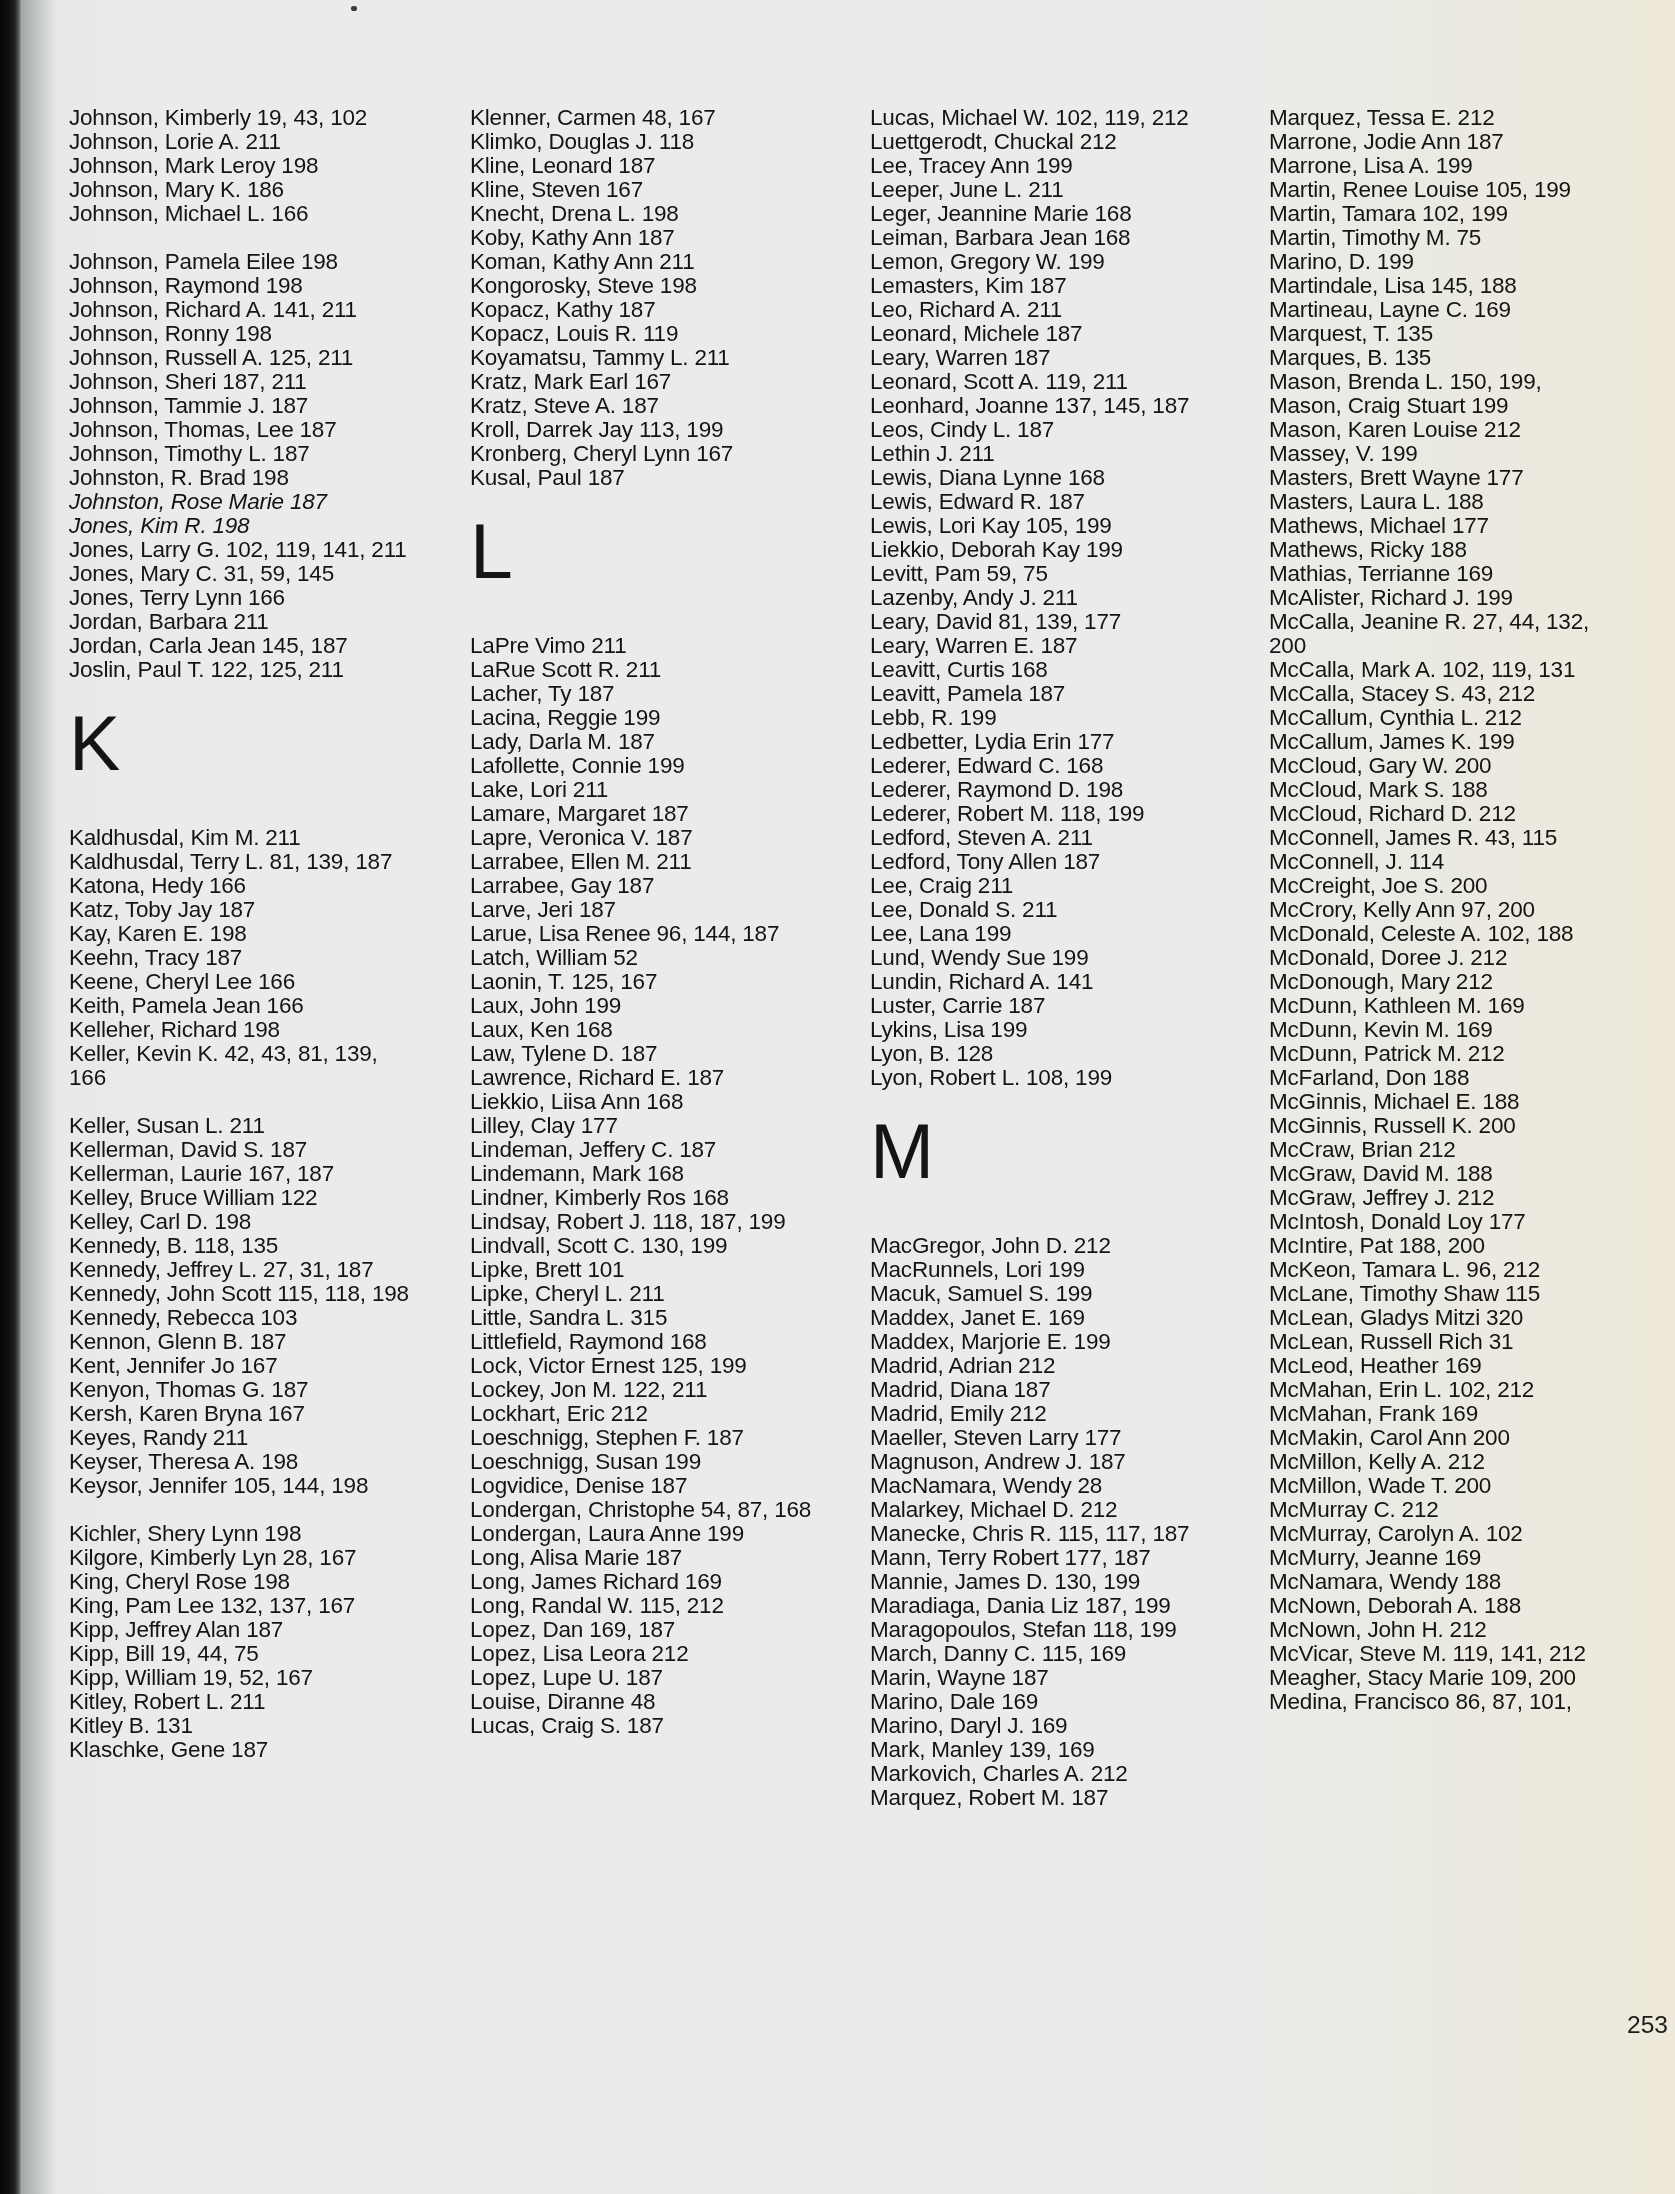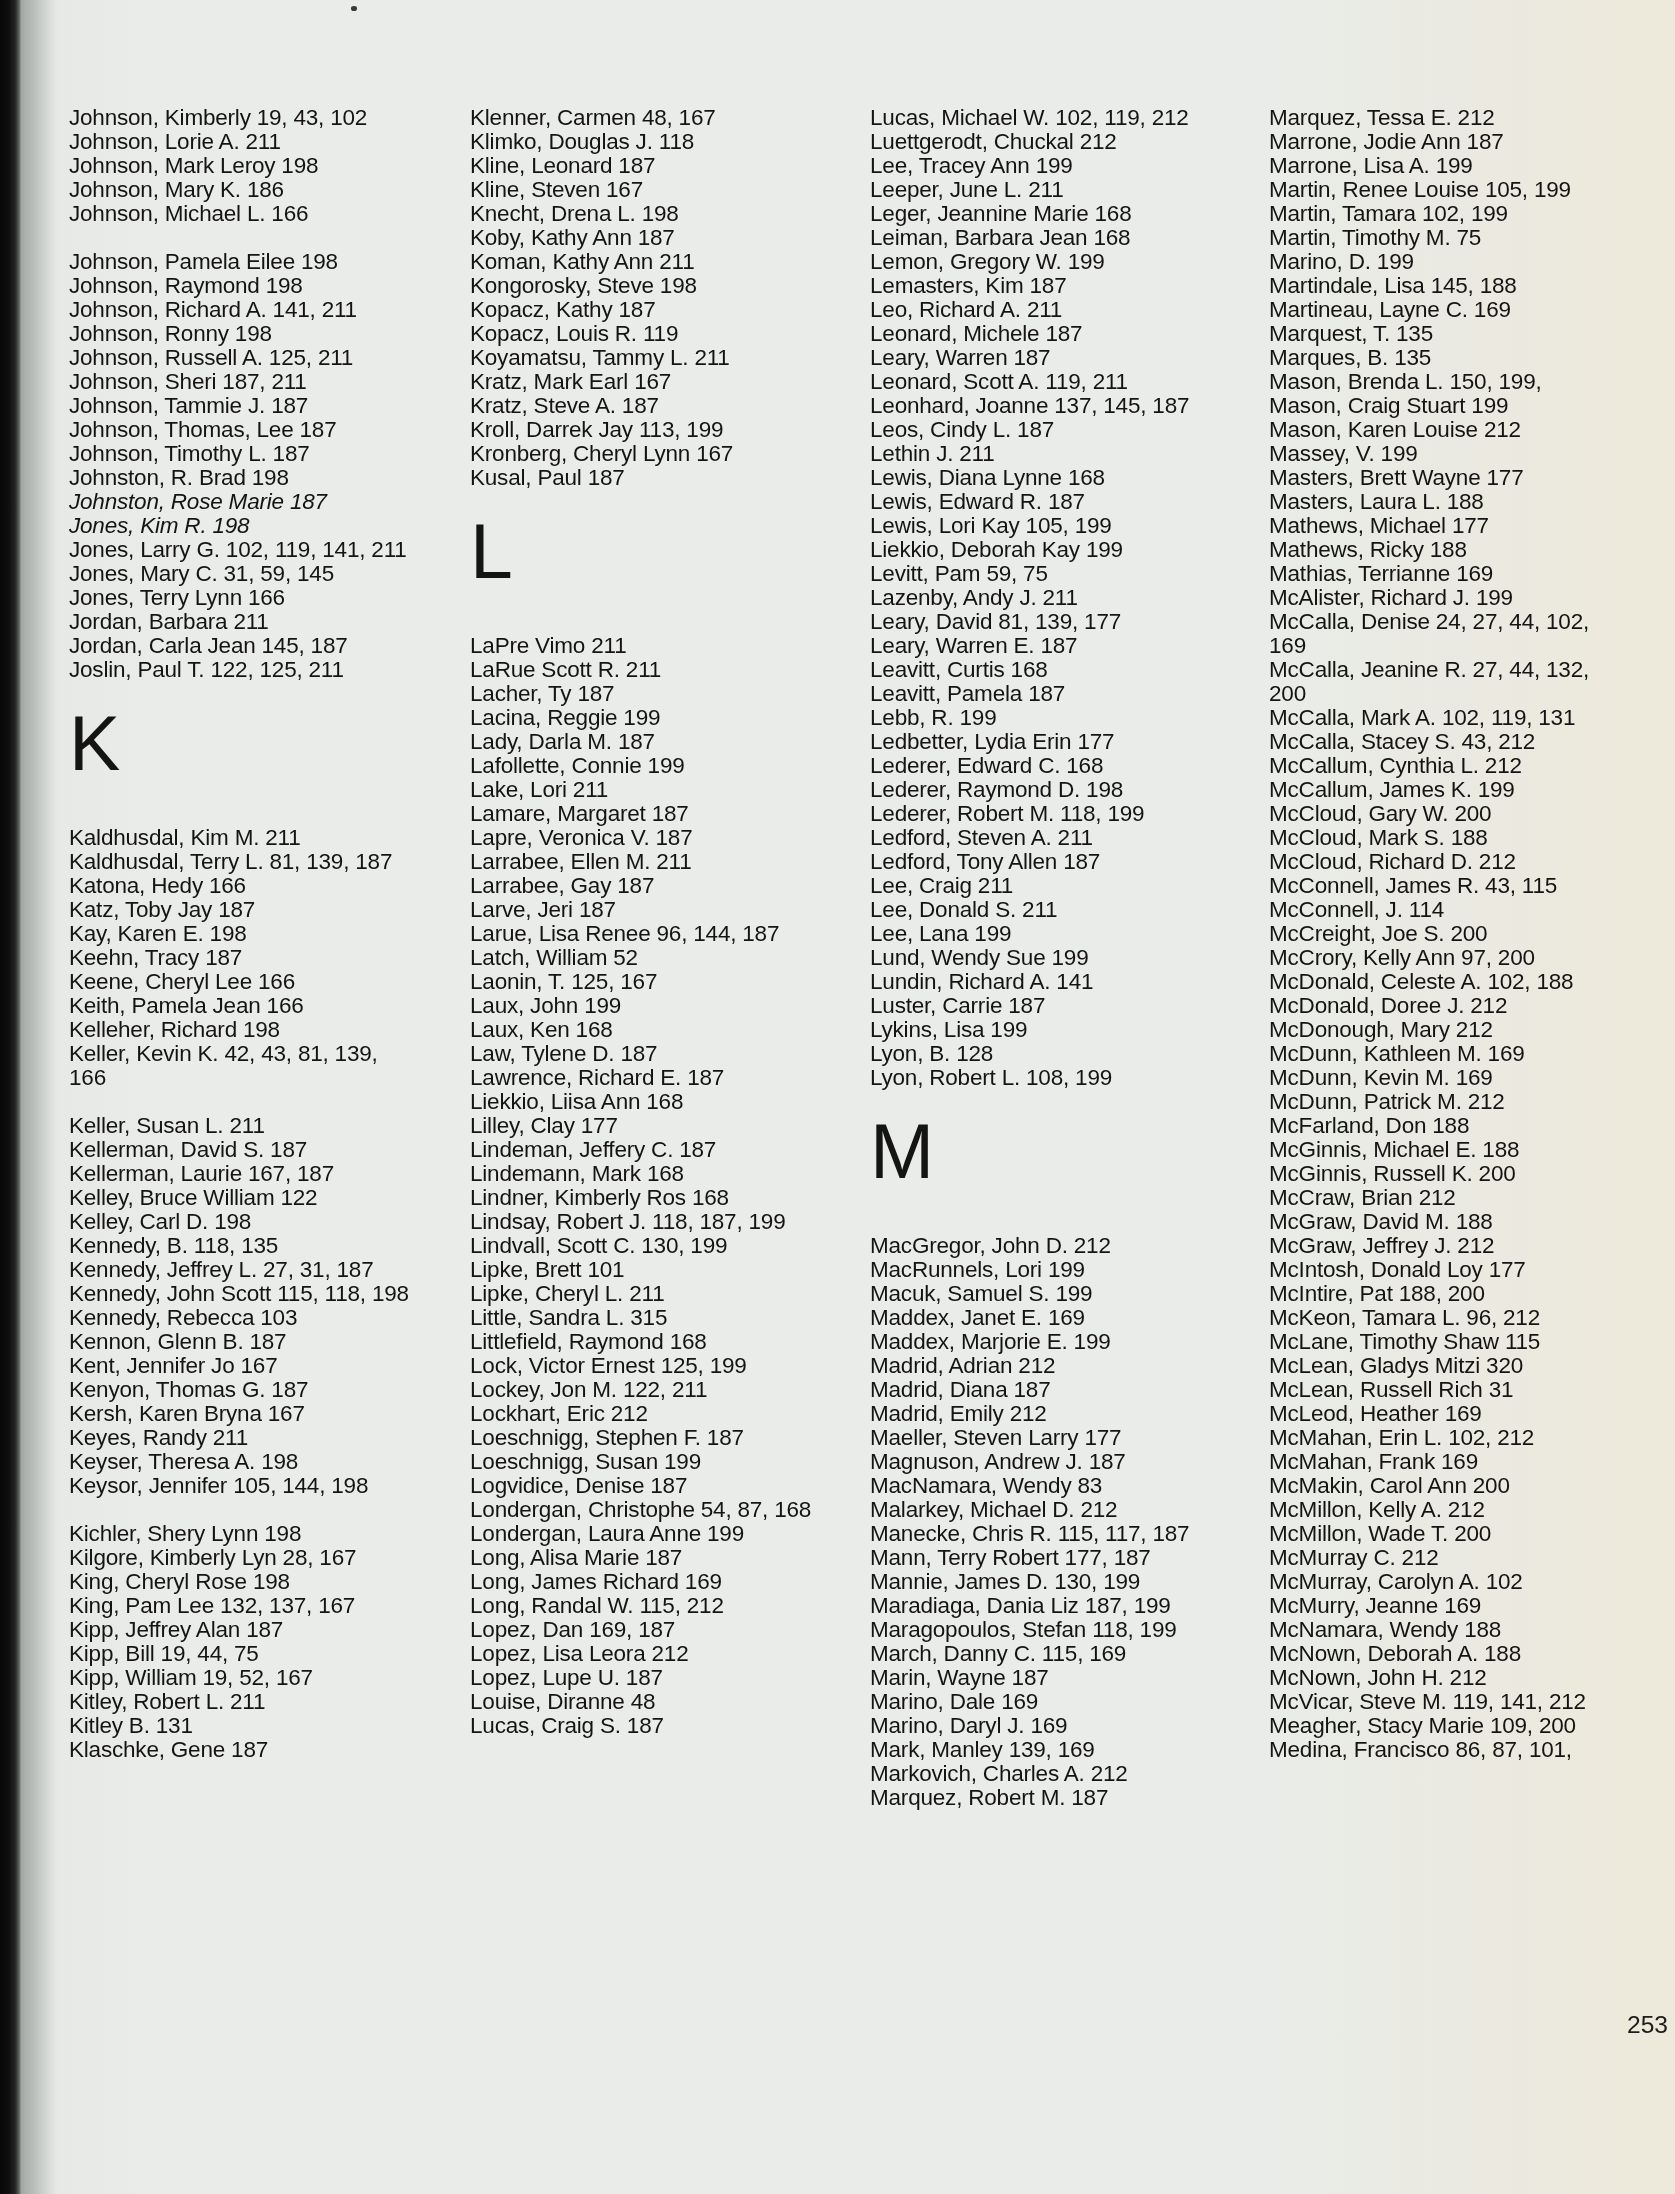--- a/index.html
+++ b/index.html
@@ -243,21 +243,21 @@
         <div class="entry">MacGregor, John D. 212</div>
         <div class="entry">MacRunnels, Lori 199</div>
         <div class="entry">Macuk, Samuel S. 199</div>
         <div class="entry">Maddex, Janet E. 169</div>
         <div class="entry">Maddex, Marjorie E. 199</div>
         <div class="entry">Madrid, Adrian 212</div>
         <div class="entry">Madrid, Diana 187</div>
         <div class="entry">Madrid, Emily 212</div>
         <div class="entry">Maeller, Steven Larry 177</div>
         <div class="entry">Magnuson, Andrew J. 187</div>
-        <div class="entry">MacNamara, Wendy 83</div>
+        <div class="entry">MacNamara, Wendy 28</div>
         <div class="entry">Malarkey, Michael D. 212</div>
         <div class="entry">Manecke, Chris R. 115, 117, 187</div>
         <div class="entry">Mann, Terry Robert 177, 187</div>
         <div class="entry">Mannie, James D. 130, 199</div>
         <div class="entry">Maradiaga, Dania Liz 187, 199</div>
         <div class="entry">Maragopoulos, Stefan 118, 199</div>
         <div class="entry">March, Danny C. 115, 169</div>
         <div class="entry">Marin, Wayne 187</div>
         <div class="entry">Marino, Dale 169</div>
         <div class="entry">Marino, Daryl J. 169</div>
@@ -282,21 +282,20 @@
         <div class="entry">Mason, Brenda L. 150, 199,</div>
         <div class="entry">Mason, Craig Stuart 199</div>
         <div class="entry">Mason, Karen Louise 212</div>
         <div class="entry">Massey, V. 199</div>
         <div class="entry">Masters, Brett Wayne 177</div>
         <div class="entry">Masters, Laura L. 188</div>
         <div class="entry">Mathews, Michael 177</div>
         <div class="entry">Mathews, Ricky 188</div>
         <div class="entry">Mathias, Terrianne 169</div>
         <div class="entry">McAlister, Richard J. 199</div>
-        <div class="entry">McCalla, Denise 24, 27, 44, 102, 169</div>
         <div class="entry">McCalla, Jeanine R. 27, 44, 132, 200</div>
         <div class="entry">McCalla, Mark A. 102, 119, 131</div>
         <div class="entry">McCalla, Stacey S. 43, 212</div>
         <div class="entry">McCallum, Cynthia L. 212</div>
         <div class="entry">McCallum, James K. 199</div>
         <div class="entry">McCloud, Gary W. 200</div>
         <div class="entry">McCloud, Mark S. 188</div>
         <div class="entry">McCloud, Richard D. 212</div>
         <div class="entry">McConnell, James R. 43, 115</div>
         <div class="entry">McConnell, J. 114</div>

